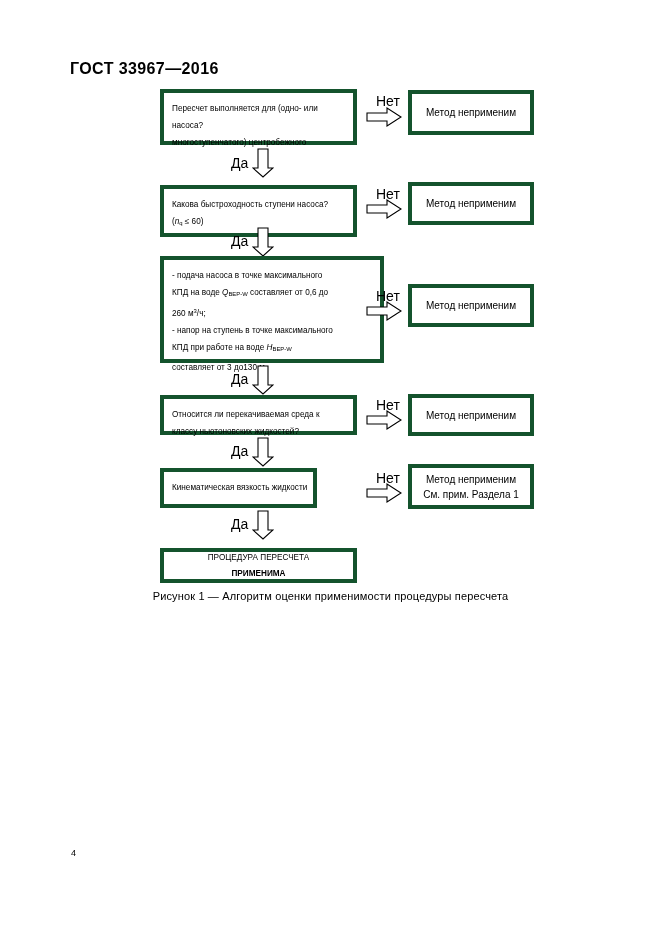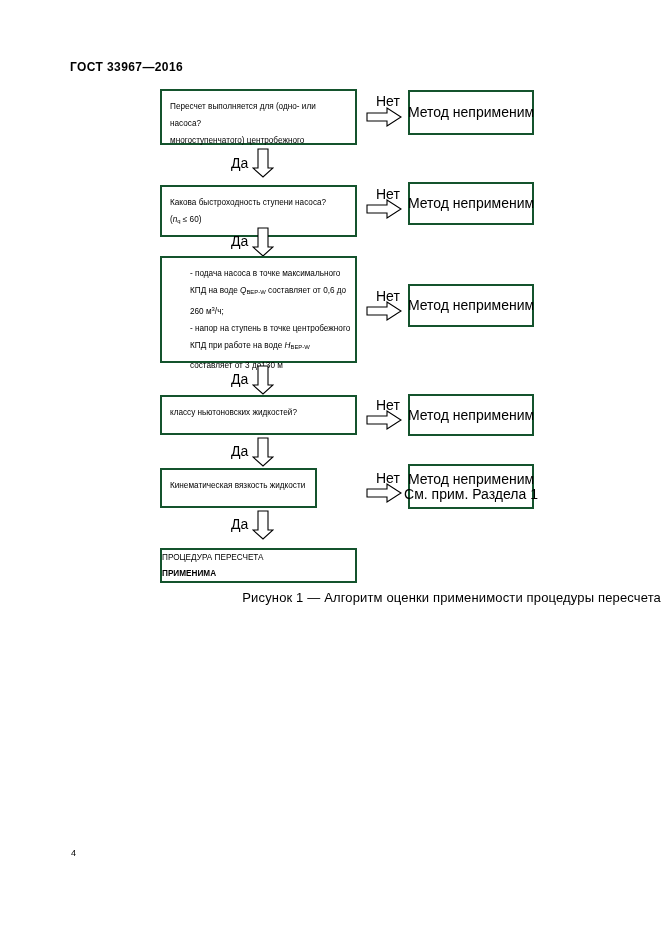--- a/index.html
+++ b/index.html
@@ -18,58 +18,58 @@
     height: 936px;
     background: #ffffff;
     overflow: hidden;
   }
 
   
   #doc-header {
     position: absolute;
     left: 70px;
     top: 60px;
-    font-size: 12px;
+    font-size: 16px;
     font-weight: bold;
     letter-spacing: 0.4px;
     white-space: nowrap;
   }
 
   
   #page-number {
     position: absolute;
     left: 71px;
     top: 848px;
     font-size: 9px;
   }
 
   
   #figure-caption {
     position: absolute;
     left: 0;
     top: 590px;
     width: 661px;
-    text-align: right;
-    font-size: 13px;
+    text-align: center;
+    font-size: 11px;
     letter-spacing: 0.15px;
   }
 
   
   #flowchart {
     position: absolute;
     left: 0;
     top: 0;
     width: 661px;
     height: 936px;
   }
 
   .node {
     position: absolute;
     box-sizing: border-box;
-    border: 2px solid #14532d;
+    border: 4px solid #14532d;
     background: #ffffff;
   }
   .node .body {
     padding: 7px 8px 6px 8px;
     font-size: 8.2px;
     line-height: 17px;
   }
   .node .line {
     white-space: nowrap;
   }
@@ -81,30 +81,31 @@
     left: 408px;
     width: 126px;
   }
   .outcome .body {
     padding: 0;
     height: 100%;
     display: flex;
     flex-direction: column;
     align-items: center;
     justify-content: center;
-    font-size: 14px;
+    font-size: 10px;
     line-height: 15px;
   }
 
   
   #node-final .body {
     padding: 0;
     height: 100%;
     display: flex;
     flex-direction: column;
+    align-items: center;
     justify-content: center;
     line-height: 16px;
   }
   #node-final .l2 { font-weight: bold; }
 
   
   .arrow-down {
     position: absolute;
     width: 22px;
     height: 30px;
@@ -190,26 +191,26 @@
       </div>
     </div>
 
     <div class="edge-label" style="left:231px; top:233px;">Да</div>
     <div class="arrow-down" style="left:252px; top:227px;">
       <svg width="22" height="30" viewBox="0 0 22 30">
         <path d="M6 1 L16 1 L16 20 L21 20 L11 29 L1 20 L6 20 Z" fill="#ffffff" stroke="#000000" stroke-width="1.1"></path>
       </svg>
     </div>
 
-    <div class="node decision" id="node-q3" style="top:256px; width:197px; height:107px;padding-left:20px;">
+    <div class="node decision" id="node-q3" style="top:256px; width:224px; height:107px;">
       <div class="body">
         <div class="line">- подача насоса в точке максимального</div>
         <div class="line"><span>КПД на воде </span><span class="var">Q</span><sub>BEP-W</sub><span>  составляет от 0,6 до</span></div>
         <div class="line"><span>260 м</span><sup>3</sup><span>/ч;</span></div>
-        <div class="line">- напор на ступень в точке центробежного</div>
+        <div class="line">- напор на ступень в точке максимального</div>
         <div class="line"><span>КПД при работе на воде </span><span class="var">H</span><sub>BEP-W</sub></div>
         <div class="line">составляет от 3 до130 м</div>
       </div>
     </div>
 
     <div class="edge-label" style="left:376px; top:288px;">Нет</div>
     <div class="arrow-right" style="left:366px; top:301px;">
       <svg width="36" height="20" viewBox="0 0 36 20">
         <path d="M1 6 L21 6 L21 1 L35 10 L21 19 L21 14 L1 14 Z" fill="#ffffff" stroke="#000000" stroke-width="1.1"></path>
       </svg>
@@ -223,20 +224,21 @@
 
     <div class="edge-label" style="left:231px; top:371px;">Да</div>
     <div class="arrow-down" style="left:252px; top:365px;">
       <svg width="22" height="30" viewBox="0 0 22 30">
         <path d="M6 1 L16 1 L16 20 L21 20 L11 29 L1 20 L6 20 Z" fill="#ffffff" stroke="#000000" stroke-width="1.1"></path>
       </svg>
     </div>
 
     <div class="node decision" id="node-q4" style="top:395px; width:197px; height:40px;">
       <div class="body">
+        <div class="line">Относится ли перекачиваемая среда к</div>
         <div class="line">классу ньютоновских жидкостей?</div>
       </div>
     </div>
 
     <div class="edge-label" style="left:376px; top:397px;">Нет</div>
     <div class="arrow-right" style="left:366px; top:410px;">
       <svg width="36" height="20" viewBox="0 0 36 20">
         <path d="M1 6 L21 6 L21 1 L35 10 L21 19 L21 14 L1 14 Z" fill="#ffffff" stroke="#000000" stroke-width="1.1"></path>
       </svg>
     </div>

